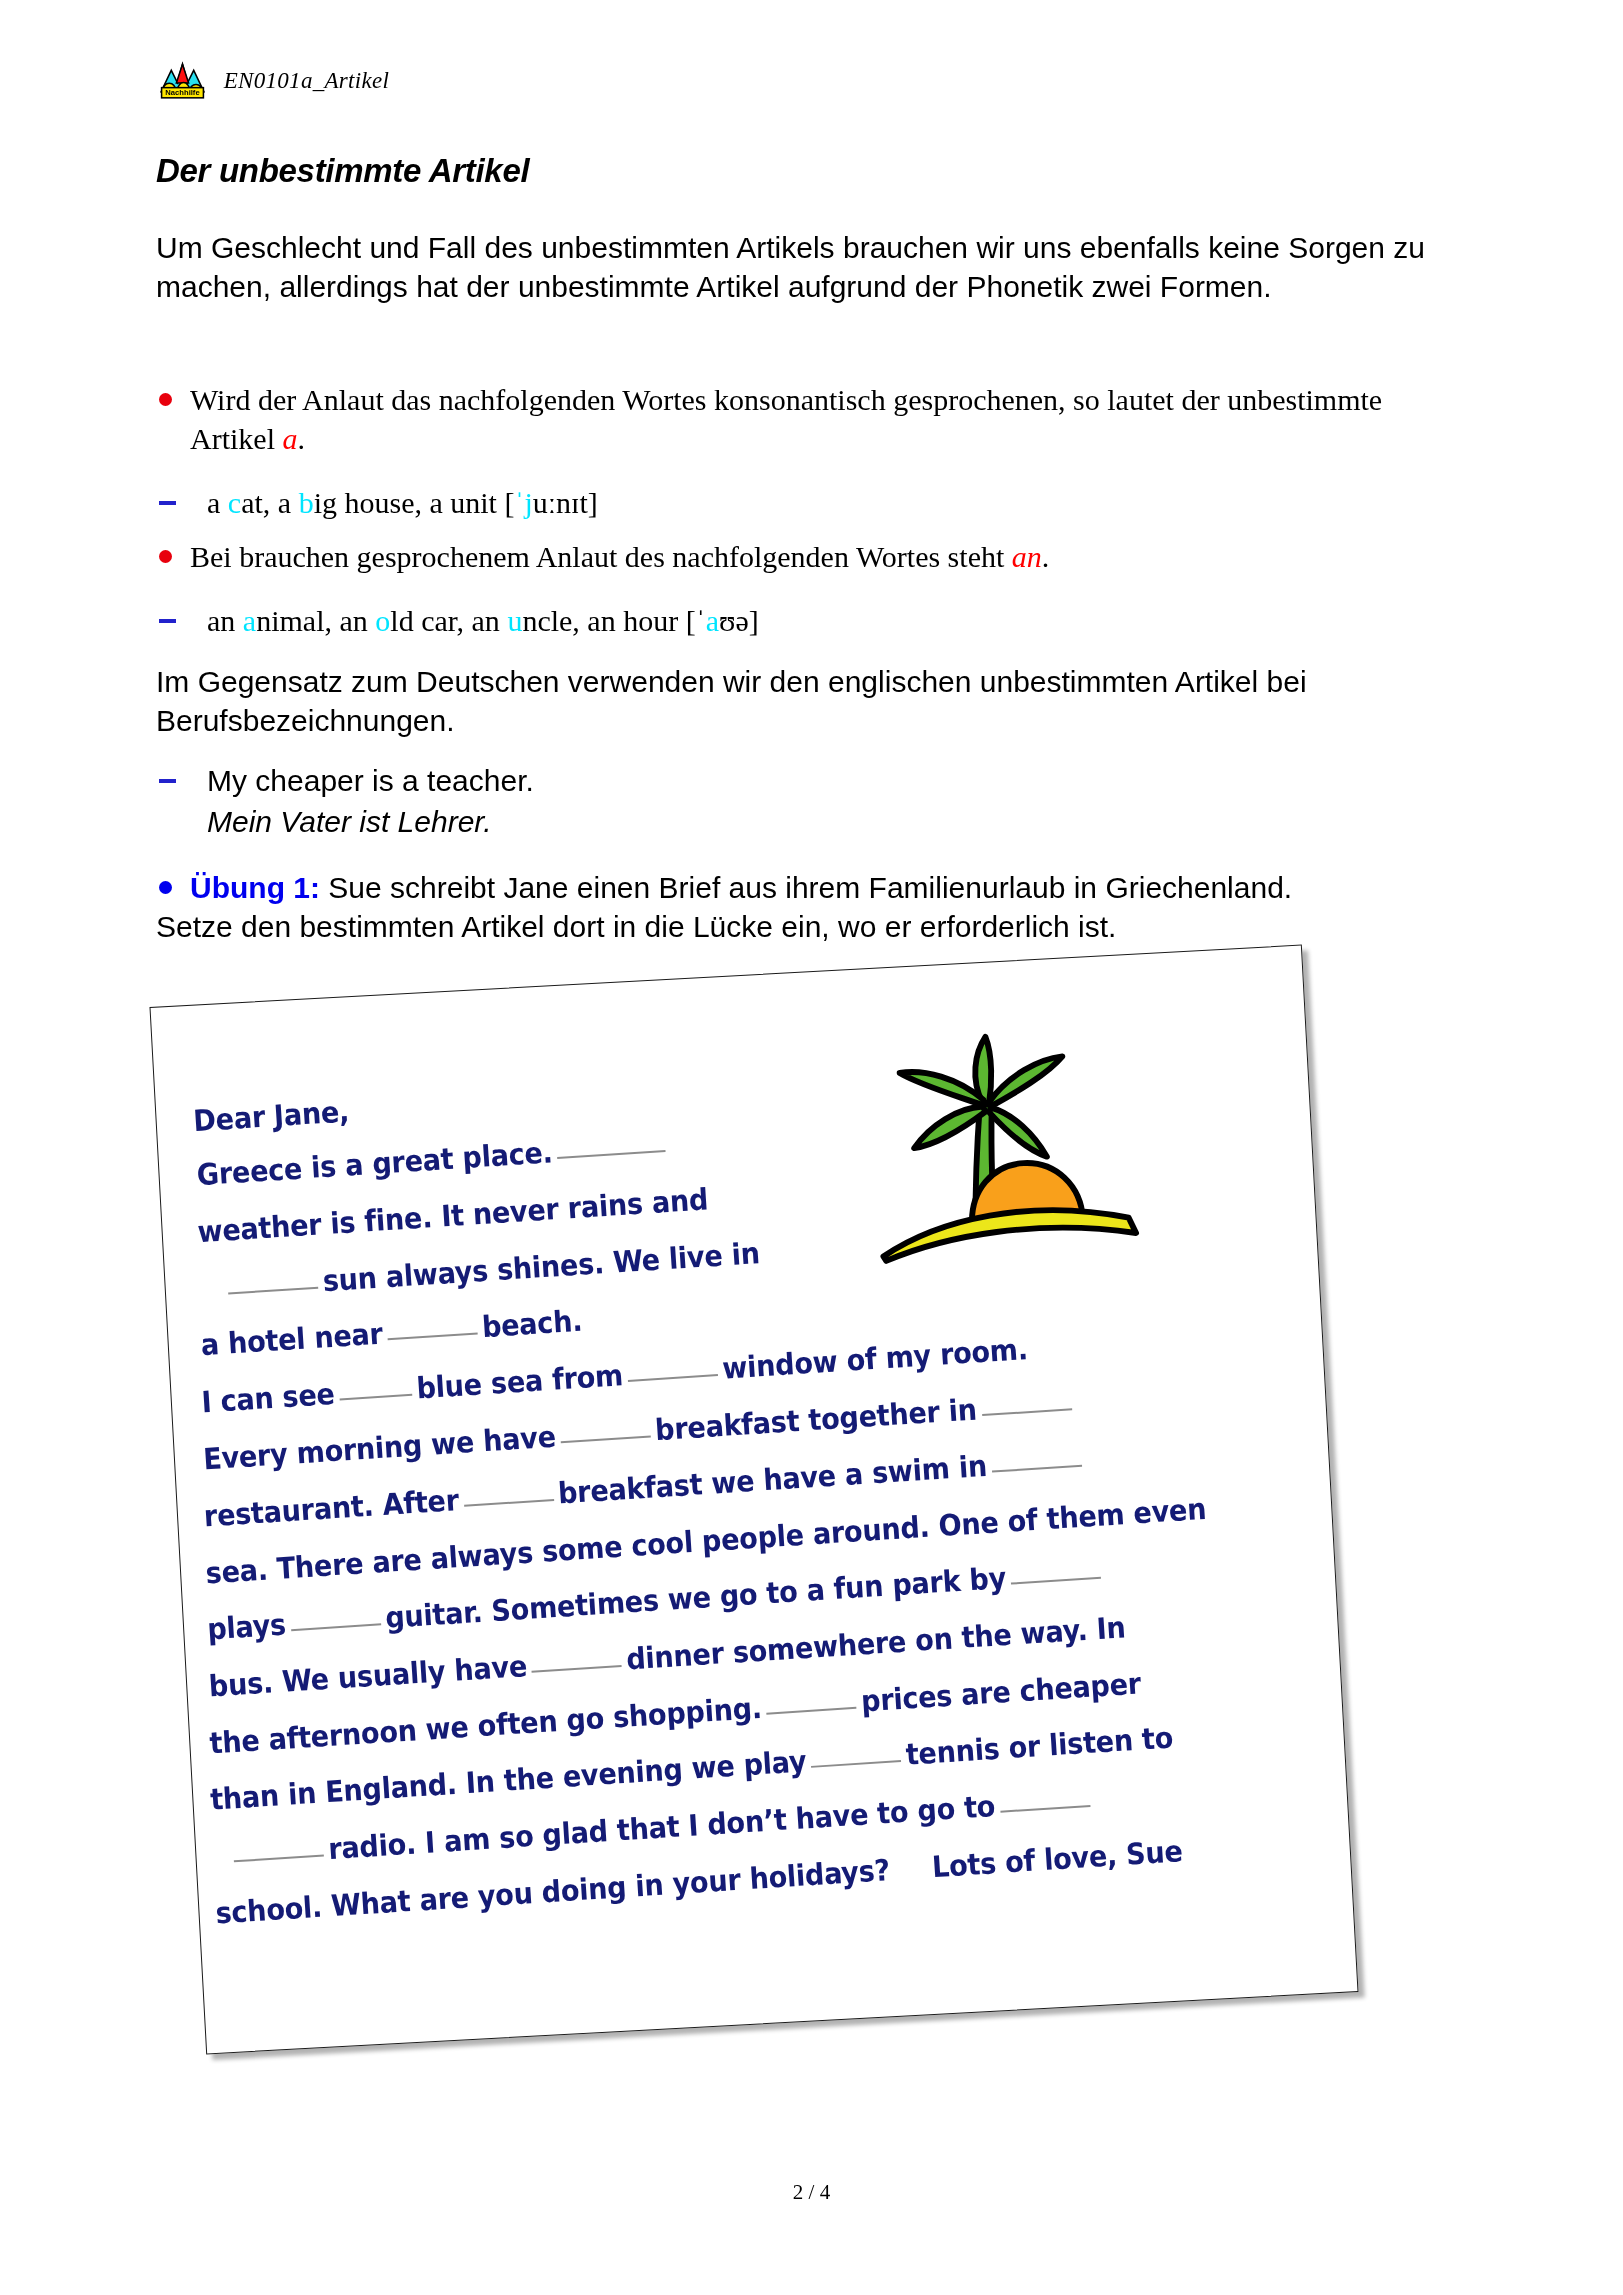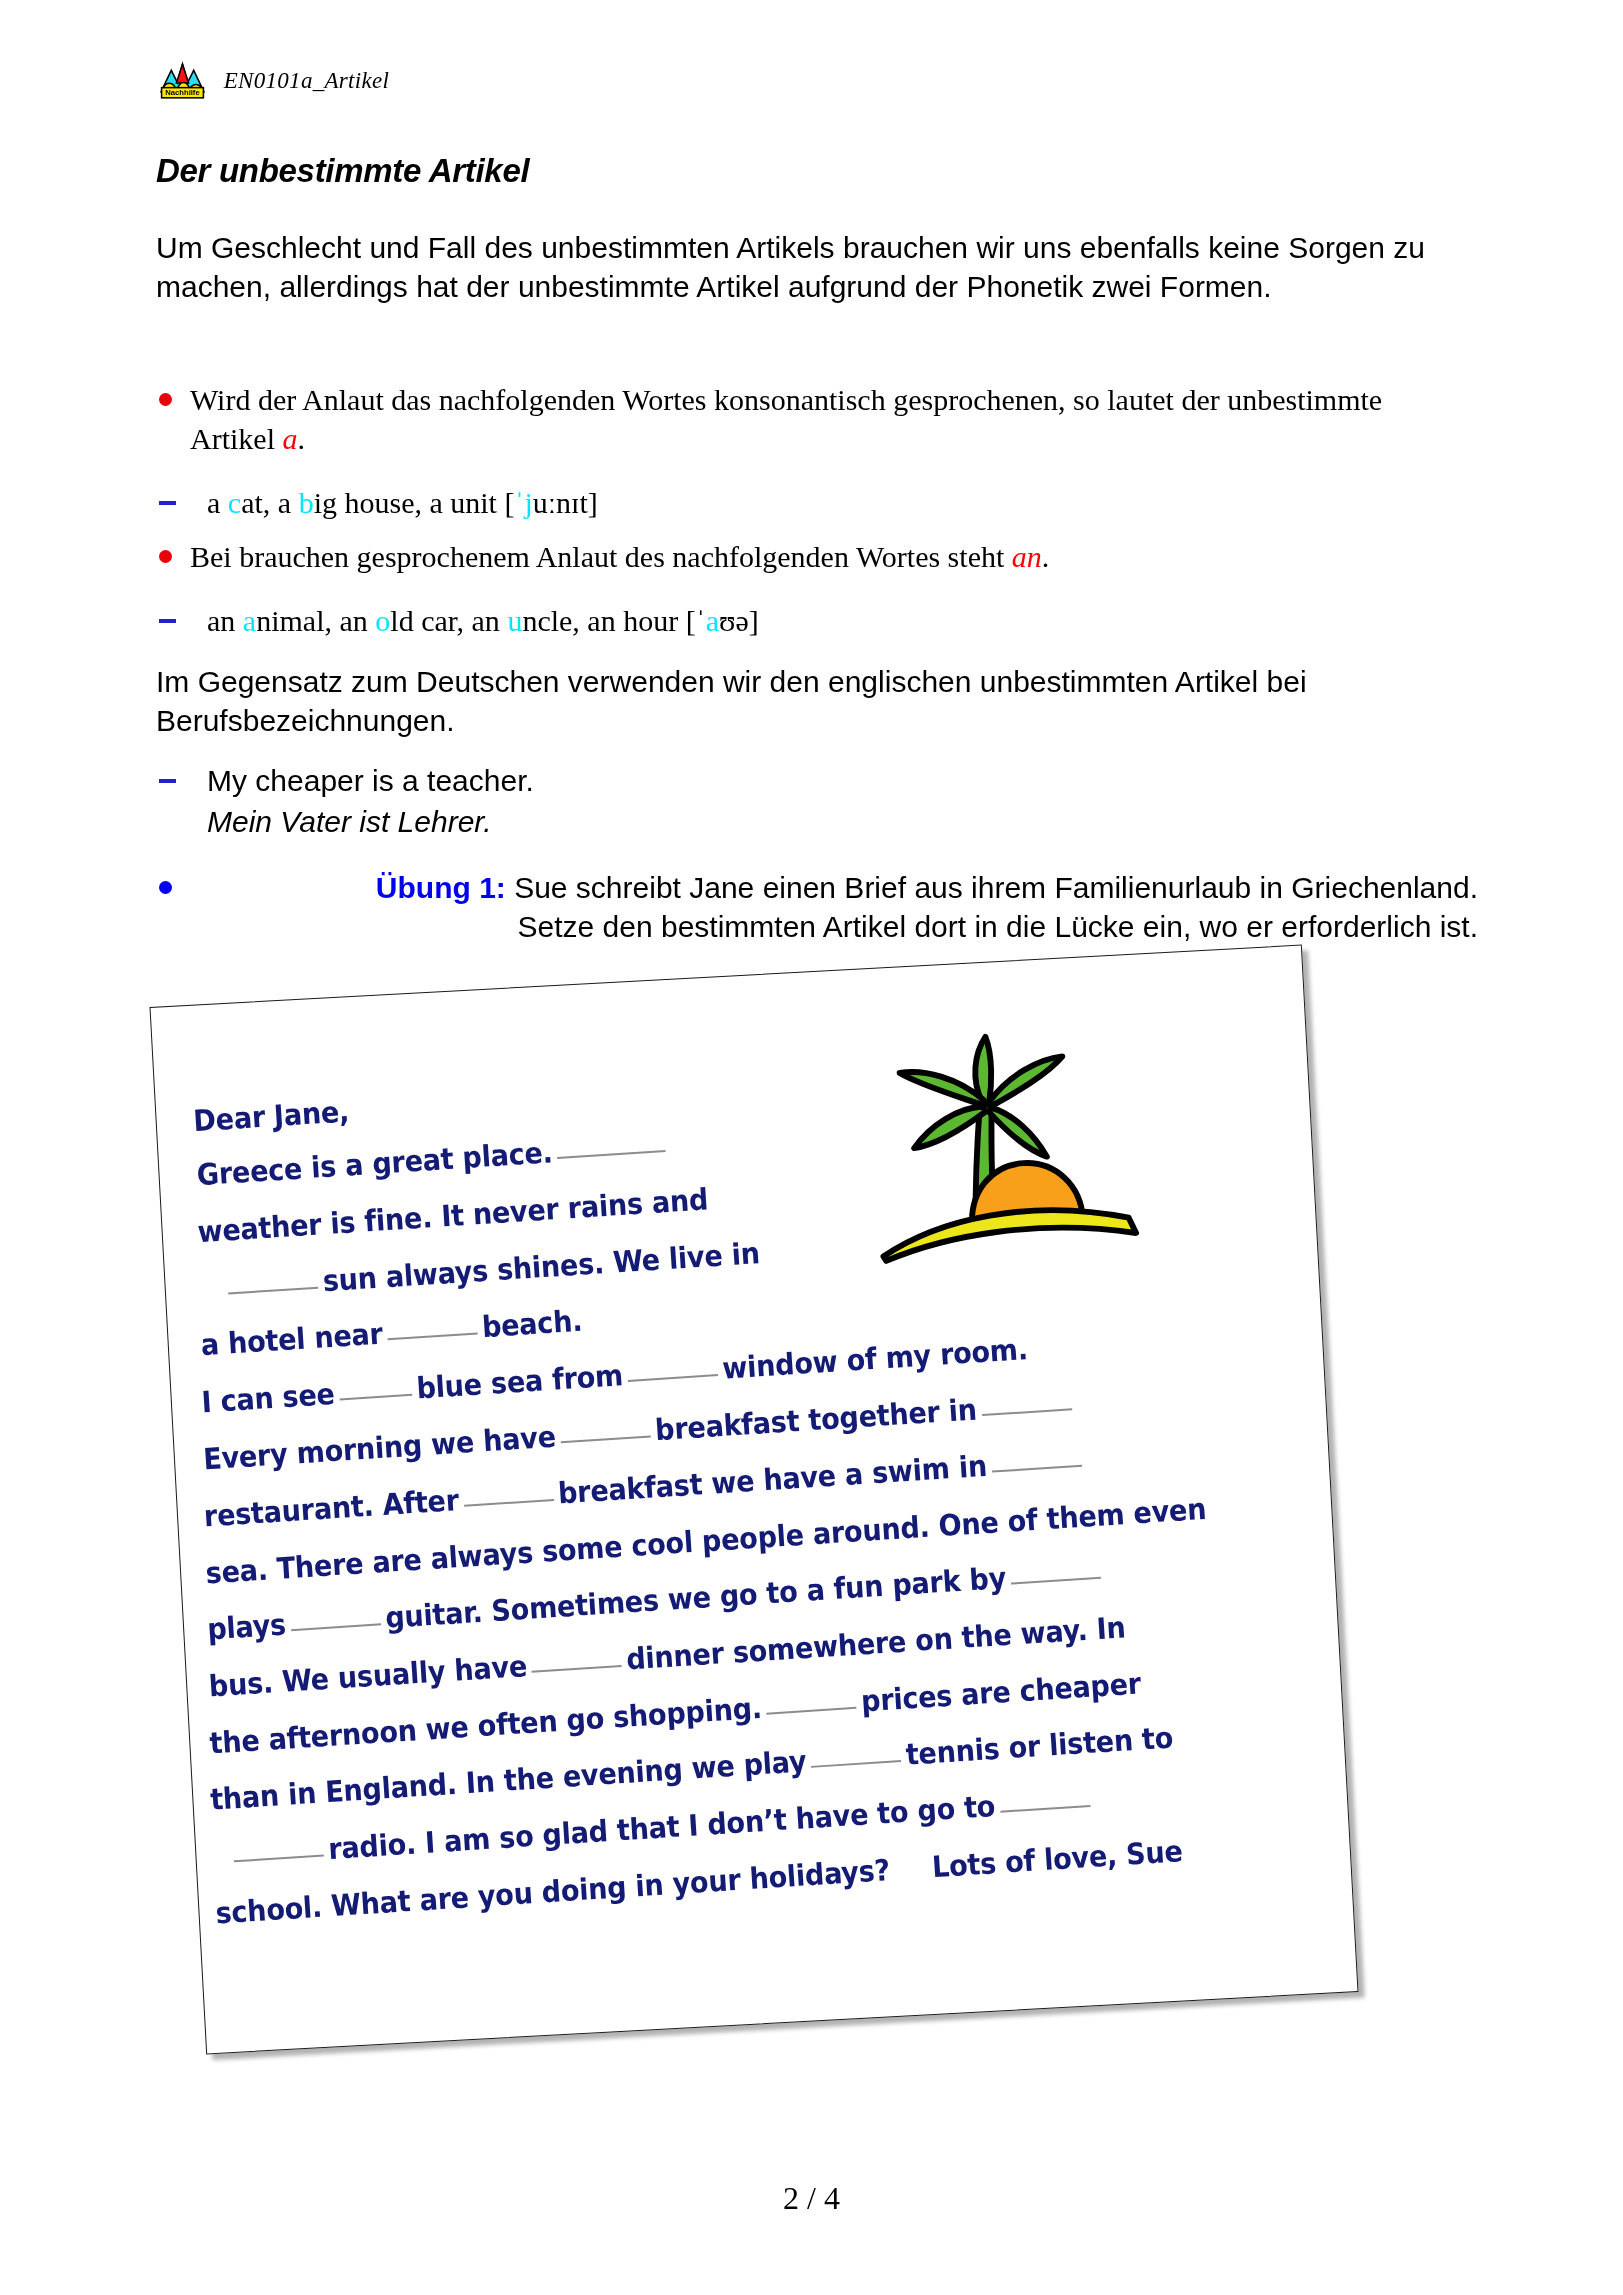--- a/index.html
+++ b/index.html
@@ -121,21 +121,20 @@
   .ex-col .de { font-style: italic; line-height: 1.35; }
 
   .uebung {
     position: absolute;
     left: 156px;
     top: 868px;
     width: 1322px;
     font-size: 30px;
     line-height: 1.32;
     color: #000000;
-    text-align: right;
   }
 
   
   .letter-wrap {
     position: absolute;
     left: 177px;
     top: 975px;
     width: 1152px;
     height: 1047px;
   }
@@ -190,21 +189,21 @@
   }
 
   
   .footer {
     position: absolute;
     left: 0;
     top: 2180px;
     width: 1623px;
     text-align: center;
     font-family: "Liberation Serif", serif;
-    font-size: 32px;
+    font-size: 21px;
     color: #000000;
   }
 </style>
 </head>
 <body>
 
 <div class="page">
 
   <div class="header">
     <div class="logo">

